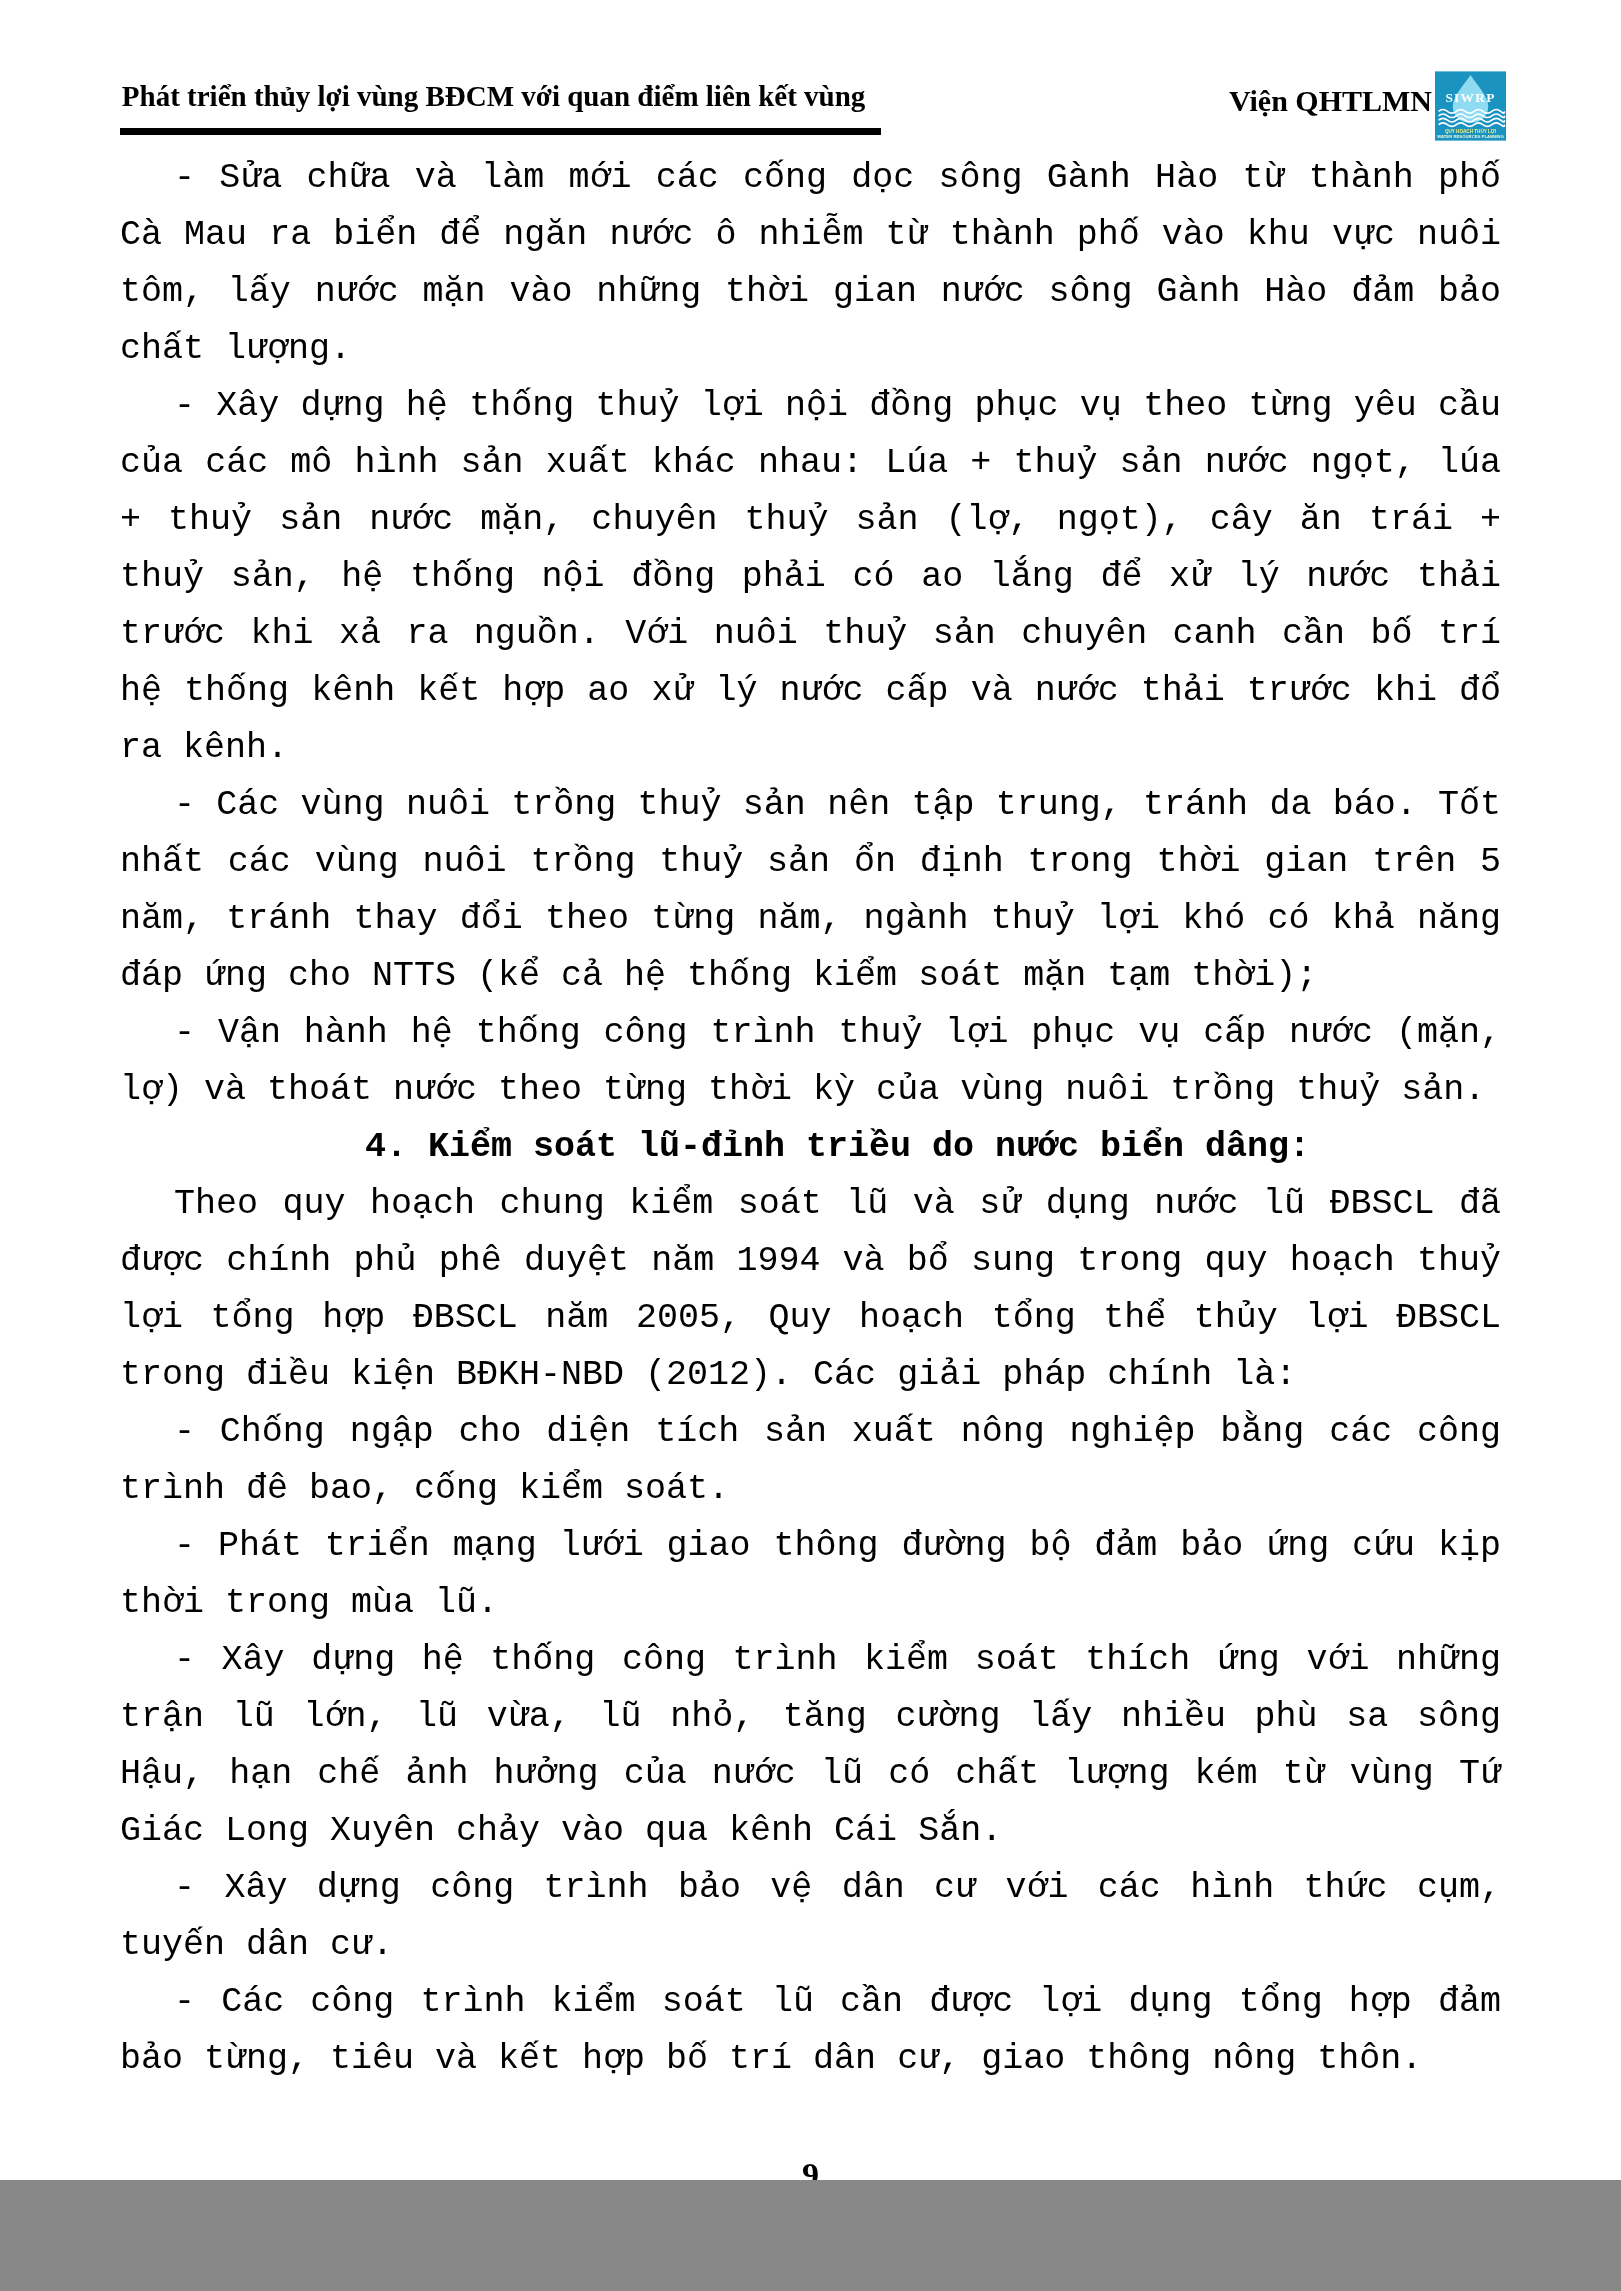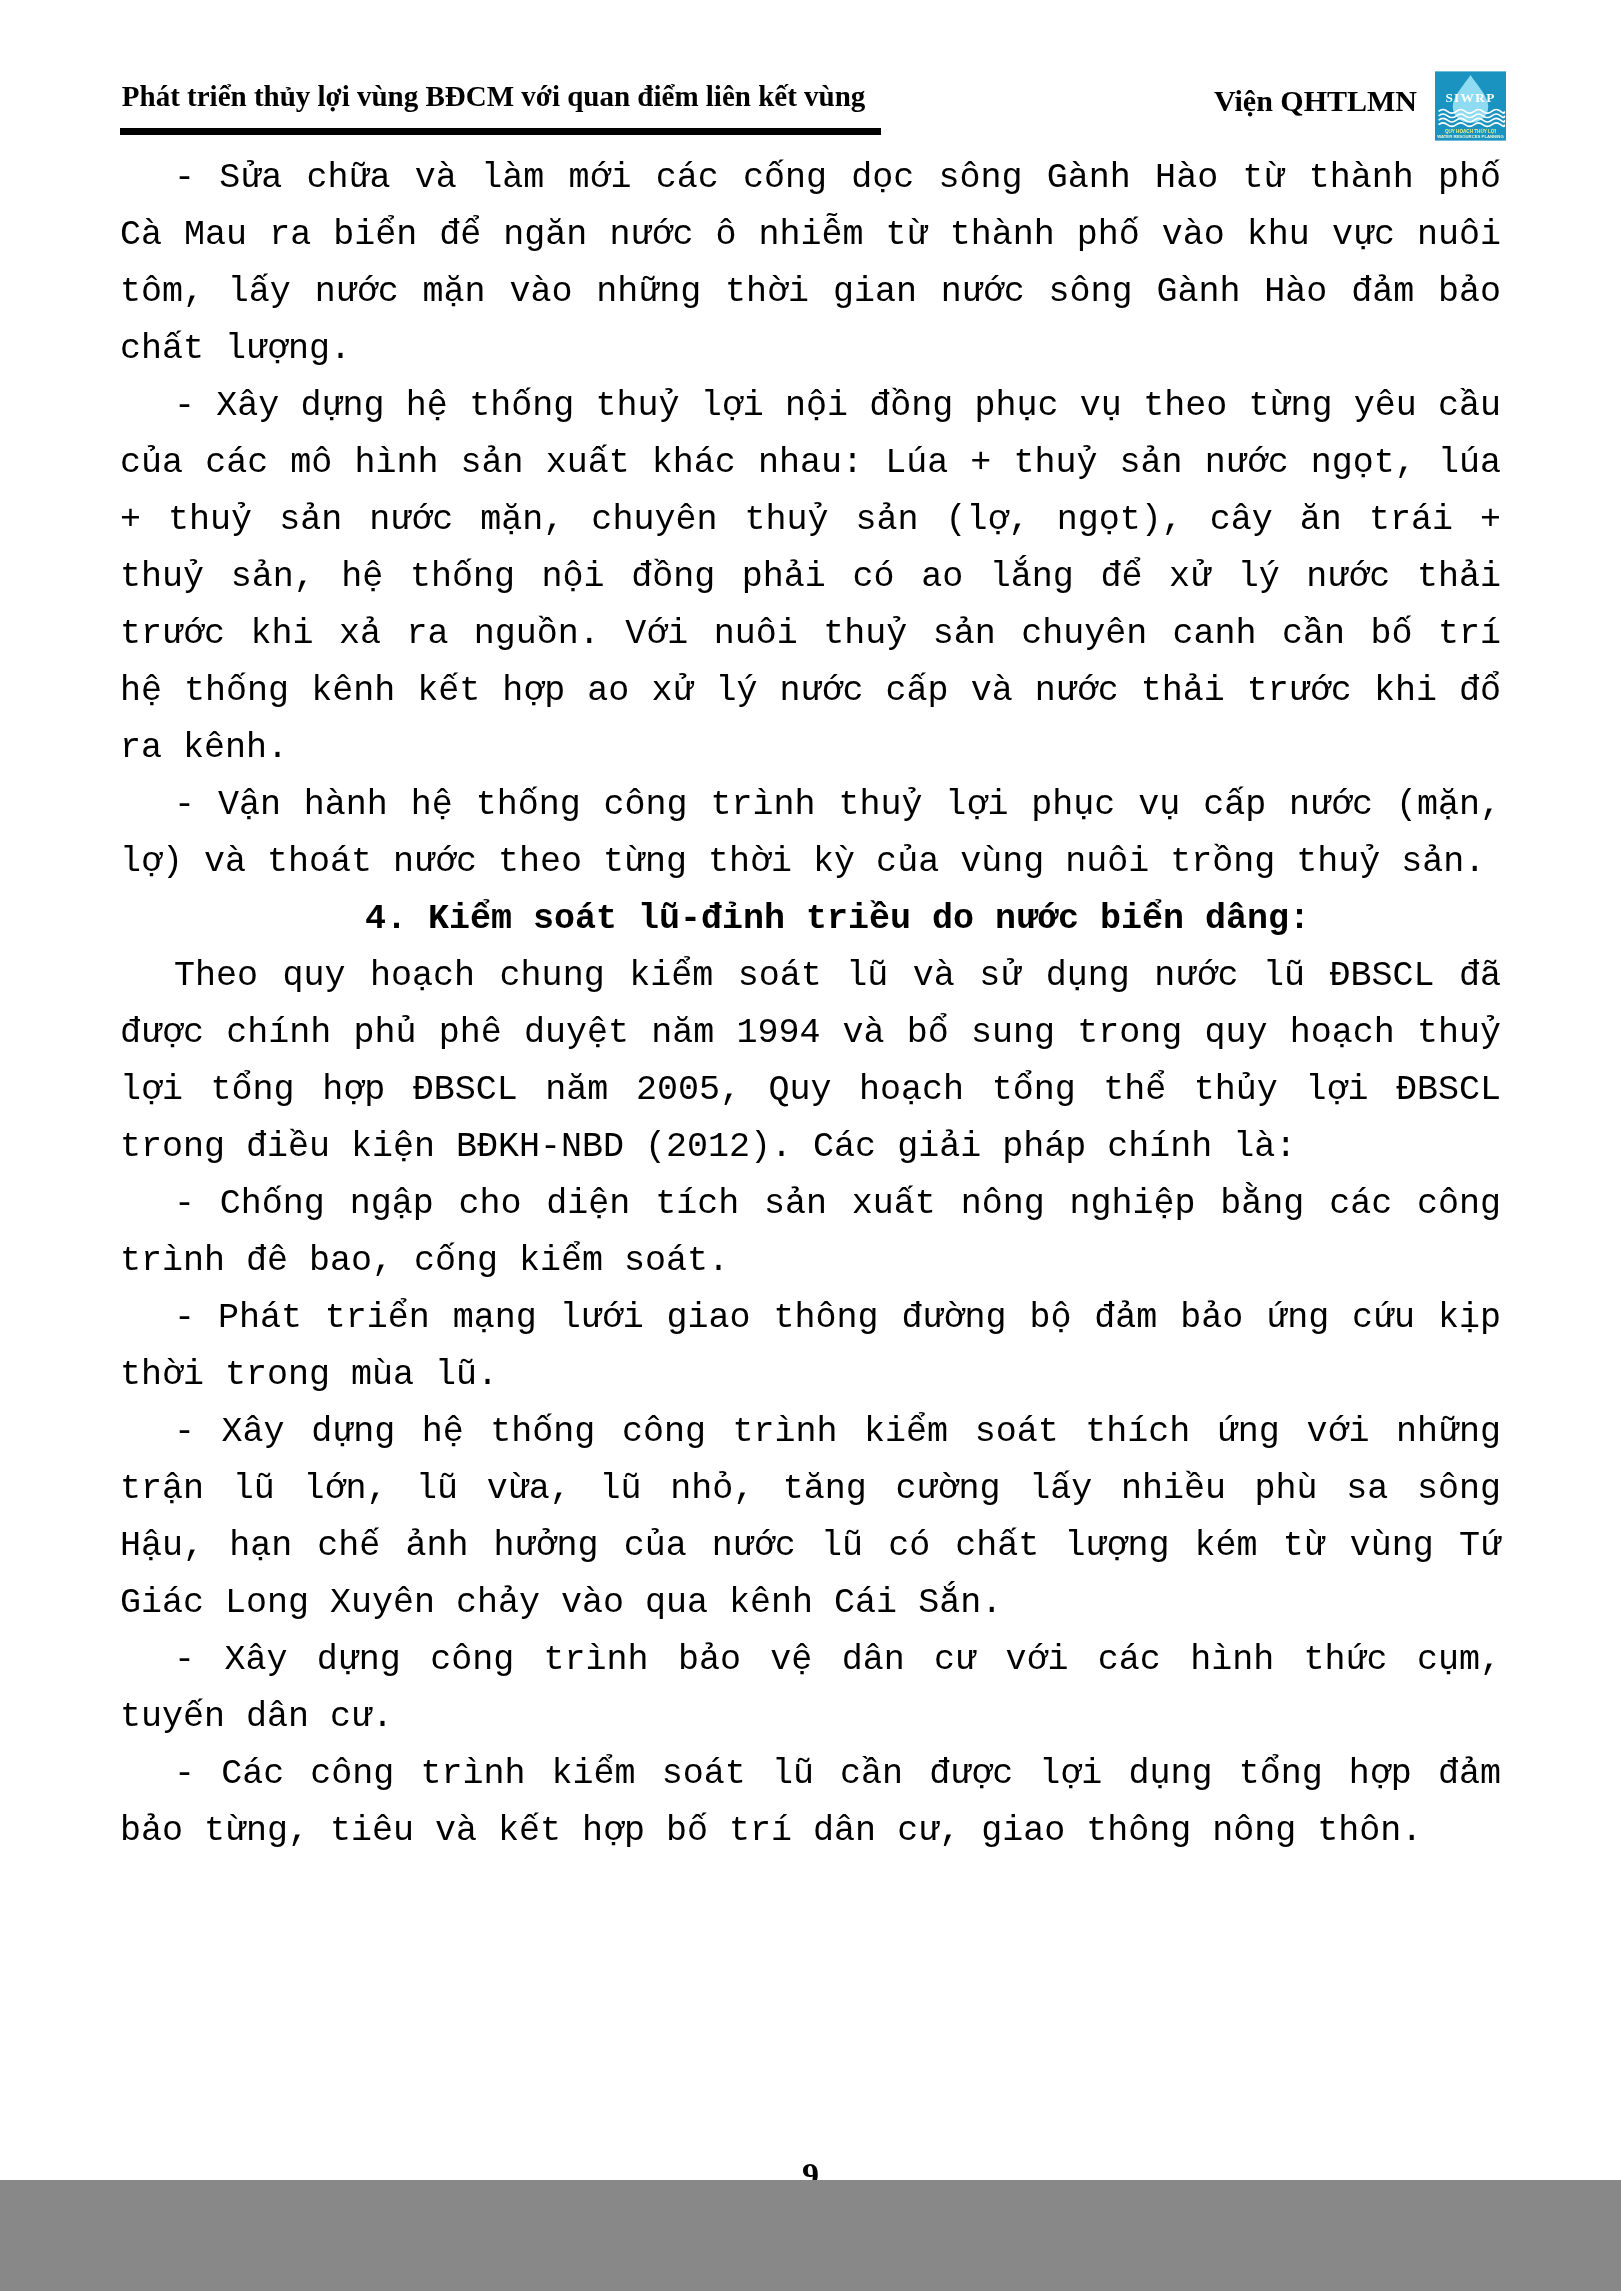--- a/index.html
+++ b/index.html
@@ -31,21 +31,21 @@
     font-size: 29px;
     font-weight: bold;
     line-height: 41px;
     padding: 5.3px 16px 10.7px 1.8px;
     border-bottom: 7.1px solid #000000;
     white-space: nowrap;
   }
   .header-right {
     display: flex;
     align-items: flex-start;
-    gap: 18px;
+    gap: 3px;
   }
   .header-org {
     font-size: 30px;
     font-weight: bold;
     line-height: 41px;
     padding-top: 9px;
     white-space: nowrap;
   }
   .logo {
     width: 71px;
@@ -106,20 +106,21 @@
         <text x="40" y="34" text-anchor="middle" fill="#ffffff" font-family="Liberation Serif, serif" font-size="15" font-weight="bold" letter-spacing="1.5">SIWRP</text>
         <text x="40" y="69" text-anchor="middle" fill="#f5ef7d" font-family="Liberation Sans, sans-serif" font-size="5.2" font-weight="bold">QUY HOẠCH THỦY LỢI</text>
         <text x="40" y="75.5" text-anchor="middle" fill="#e9f6d9" font-family="Liberation Sans, sans-serif" font-size="4.8" font-weight="bold">WATER RESOURCES PLANNING</text>
       </svg>
     </div>
   </header>
 
   <main class="content">
       <p class="para">- Sửa chữa và làm mới các cống dọc sông Gành Hào từ thành phố Cà Mau ra biển để ngăn nước ô nhiễm từ thành phố vào khu vực nuôi tôm, lấy nước mặn vào những thời gian nước sông Gành Hào đảm bảo chất  lượng.</p>
       <p class="para">- Xây dựng hệ thống thuỷ lợi nội đồng phục vụ theo từng yêu cầu của các mô hình sản xuất khác nhau: Lúa + thuỷ sản nước ngọt, lúa + thuỷ sản nước mặn, chuyên thuỷ sản (lợ, ngọt), cây ăn trái + thuỷ sản, hệ thống nội đồng phải có ao lắng để xử lý nước thải trước khi xả ra nguồn. Với nuôi thuỷ sản chuyên canh cần bố trí hệ thống kênh kết hợp ao xử lý nước cấp và nước thải trước khi đổ ra kênh.</p>
+      <p class="para">- Các vùng nuôi trồng thuỷ sản nên tập trung, tránh da báo. Tốt nhất các vùng nuôi trồng thuỷ sản ổn định trong thời gian trên 5 năm, tránh thay đổi theo từng năm, ngành thuỷ lợi khó có khả năng đáp ứng cho NTTS (kể cả hệ thống kiểm soát mặn tạm thời);</p>
       <p class="para">- Vận hành hệ thống công trình thuỷ lợi phục vụ cấp nước (mặn, lợ) và thoát nước theo từng thời kỳ của vùng nuôi trồng thuỷ sản.</p>
       <p class="heading">4. Kiểm soát lũ-đỉnh triều do nước biển dâng:</p>
       <p class="para">Theo quy hoạch chung kiểm soát lũ và sử dụng nước lũ ĐBSCL đã được chính phủ phê duyệt năm 1994 và bổ sung trong quy hoạch thuỷ lợi tổng hợp ĐBSCL năm 2005, Quy hoạch tổng thể thủy lợi ĐBSCL trong điều kiện BĐKH-NBD (2012). Các giải pháp chính là:</p>
       <p class="para">- Chống ngập cho diện tích sản xuất nông nghiệp bằng các công trình đê bao, cống kiểm soát.</p>
       <p class="para">- Phát triển mạng lưới giao thông đường bộ đảm bảo ứng cứu kịp thời trong mùa lũ.</p>
       <p class="para">- Xây dựng hệ thống công trình kiểm soát thích ứng với những trận lũ lớn, lũ vừa, lũ nhỏ, tăng cường lấy nhiều phù sa sông Hậu, hạn chế ảnh hưởng của nước lũ có chất lượng kém từ  vùng Tứ Giác Long Xuyên chảy vào qua kênh Cái Sắn.</p>
       <p class="para">-  Xây dựng công trình bảo vệ dân cư với các hình thức cụm, tuyến dân cư.</p>
       <p class="para">- Các công trình kiểm soát lũ cần được lợi dụng tổng hợp đảm bảo từng, tiêu và kết hợp bố trí dân cư, giao thông nông thôn.</p>
     </main>
 

